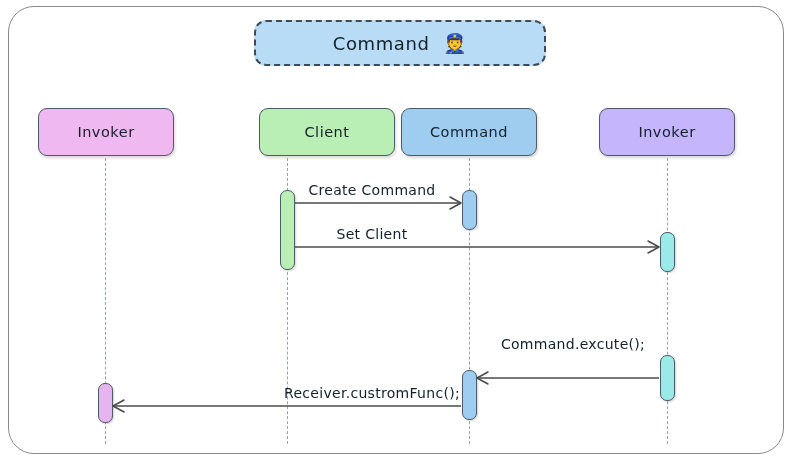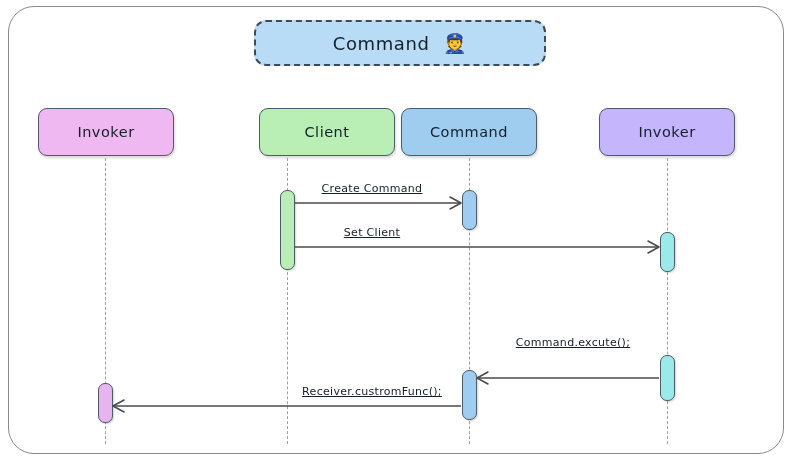--- a/index.html
+++ b/index.html
@@ -105,26 +105,25 @@
     left: 0;
     top: 0;
     width: 800px;
     height: 465px;
     pointer-events: none;
   }
 
   
   .msg-label {
     position: absolute;
-    font-size: 11px;
+    font-size: 14px;
     color: #14202b;
     white-space: nowrap;
     letter-spacing: 0.3px;
     transform: translateX(-50%);
-    text-decoration: underline;
   }
 </style>
 </head>
 <body>
 
 <div id="canvas">
 
   <div class="frame"></div>
 
   <div class="title-box">

